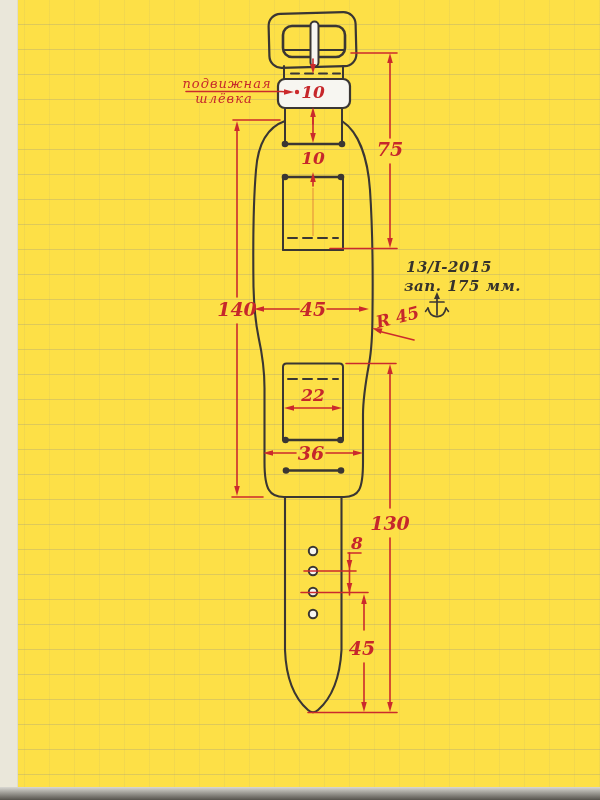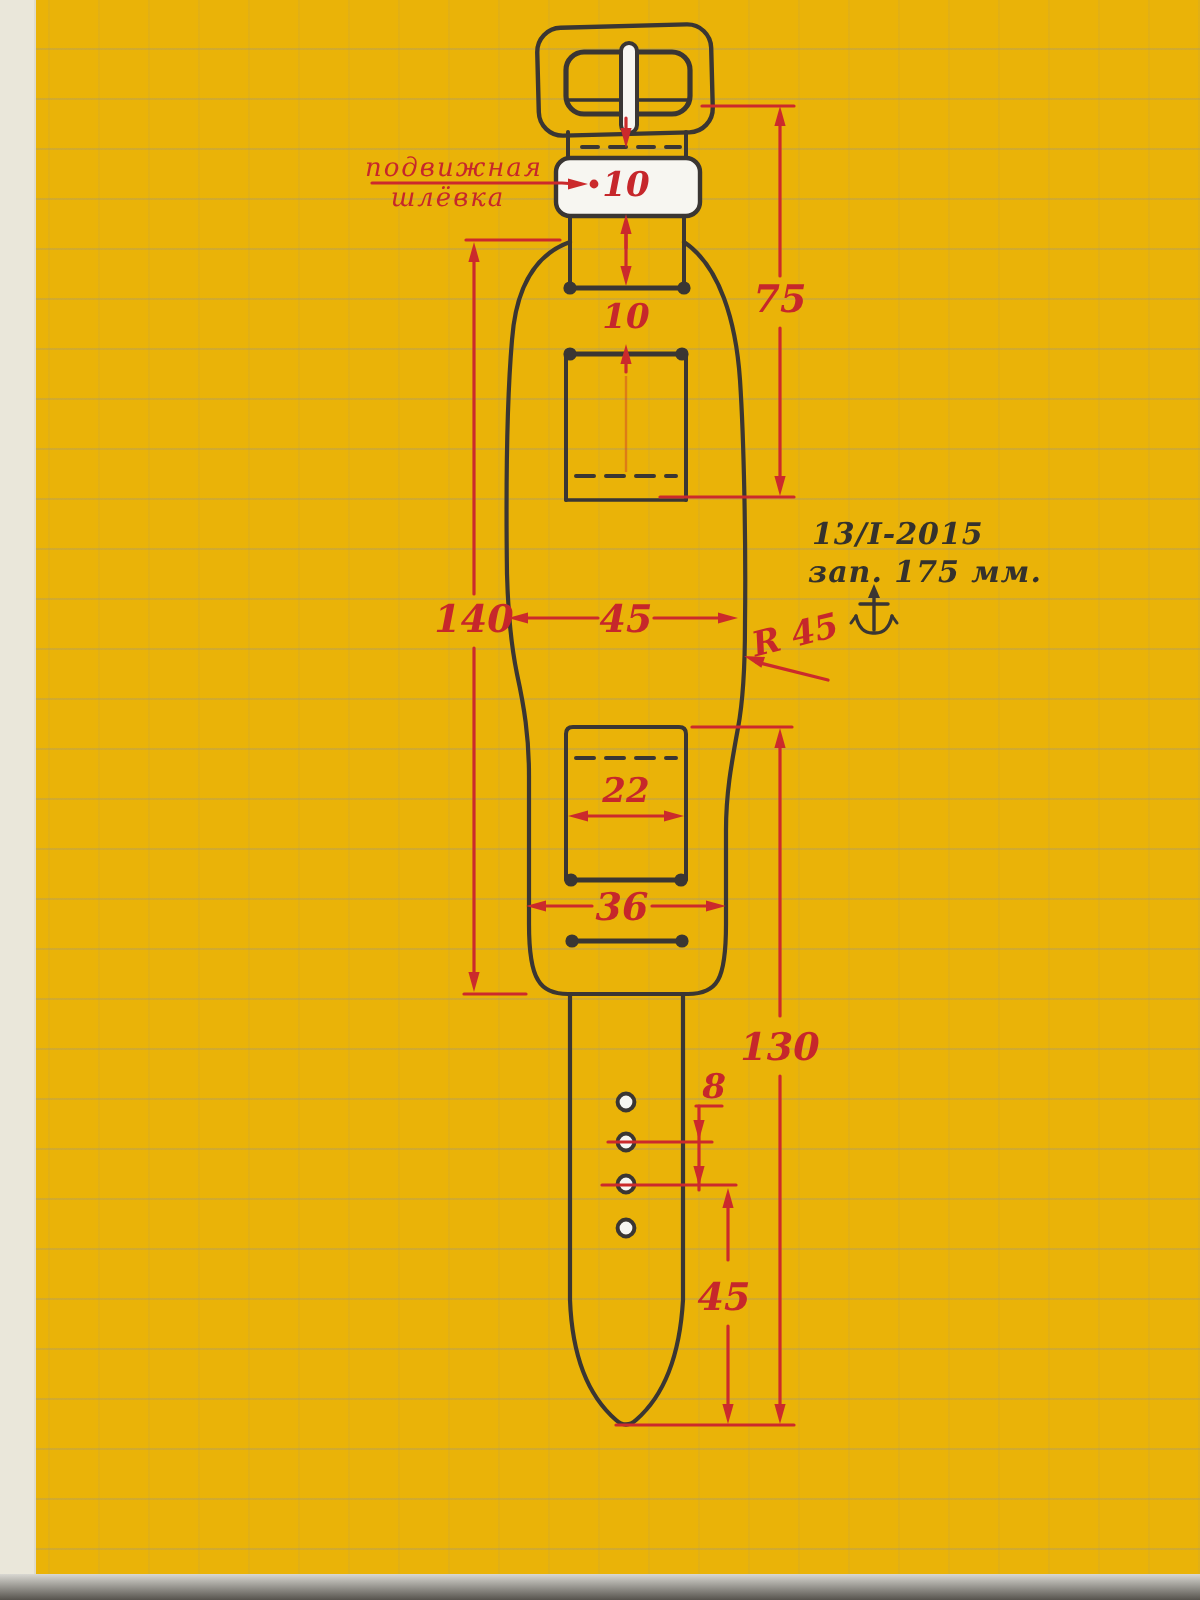--- a/index.html
+++ b/index.html
@@ -1,17 +1,17 @@
 <!DOCTYPE html>
 <html><head>
 <meta charset="utf-8">
 <style>
   html,body{margin:0;padding:0;}
   body{width:600px;height:800px;overflow:hidden;background:#f6f5f0;font-family:"DejaVu Serif",serif;}
-  .stage{position:relative;width:600px;height:800px;background:#eab308;}
+  .stage{position:relative;width:600px;height:800px;background:#fde047;}
   .rules{position:absolute;inset:0;
     background:
       repeating-linear-gradient(180deg, transparent 0px, transparent 24px, rgba(150,148,136,.30) 24px, rgba(150,148,136,.30) 25px),
       repeating-linear-gradient(90deg, transparent 0px, transparent 24px, rgba(150,148,136,.10) 24px, rgba(150,148,136,.10) 25px);
   }
   .margin-strip{position:absolute;left:0;top:0;width:17px;height:800px;background:#eae7da;border-right:1px solid #dfdccd;}
   .bottom-strip{position:absolute;left:0;bottom:0;width:600px;height:13px;background:linear-gradient(180deg,#d9d8d2,#56534d);}
   svg{position:absolute;left:0;top:0;}
   .ink{stroke:#3a3633;fill:none;stroke-linecap:round;stroke-linejoin:round;}
   .inkfill{fill:#3a3633;stroke:none;}

